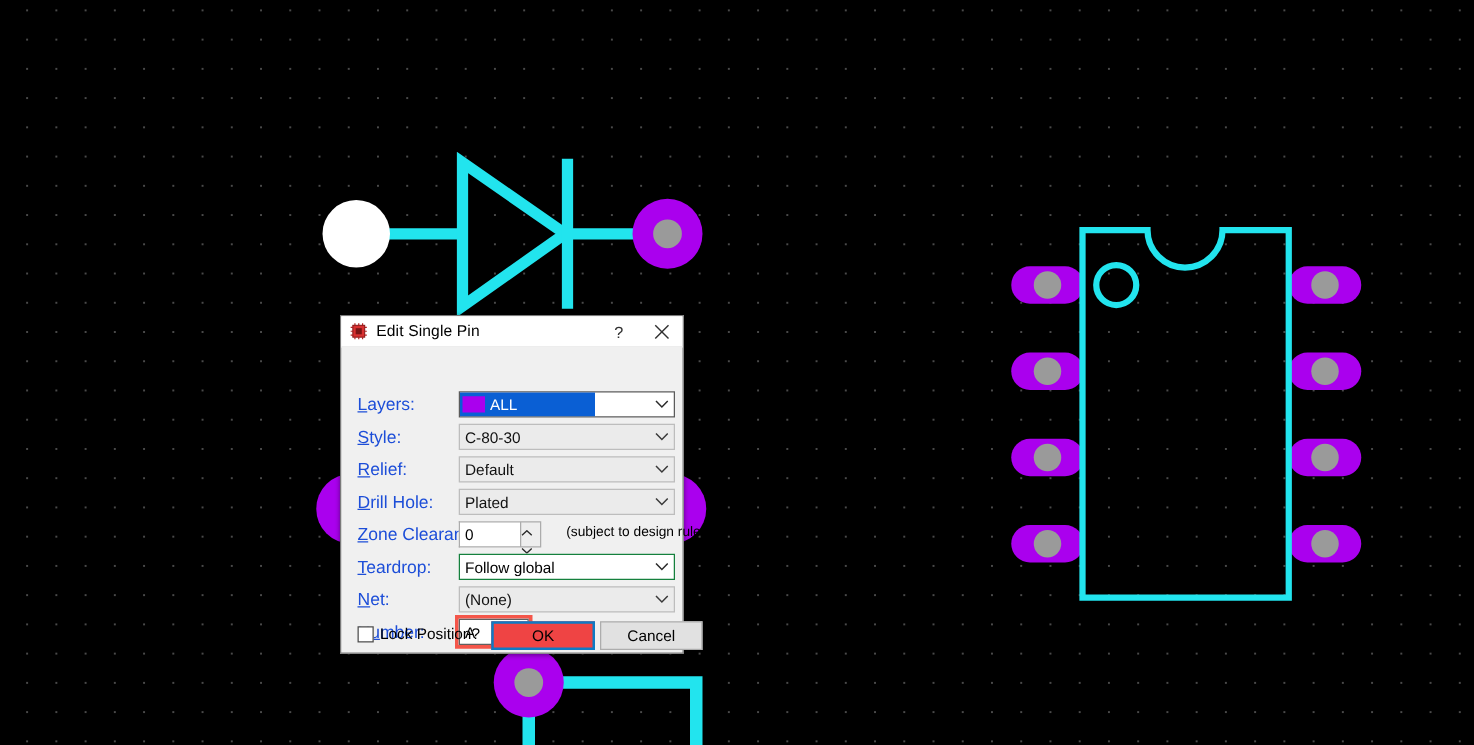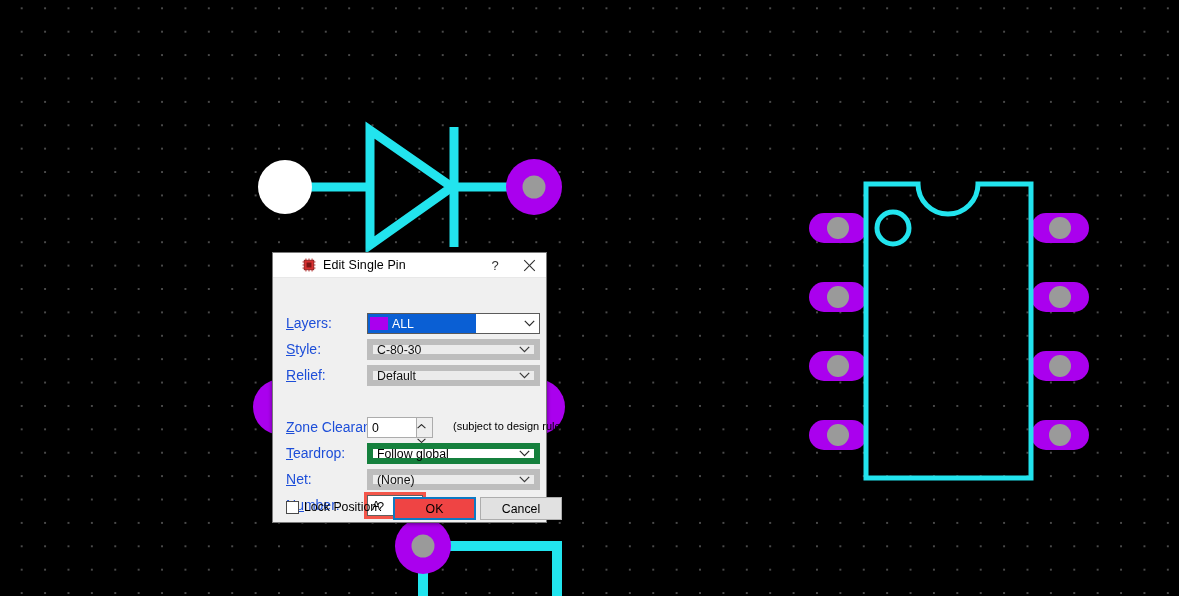--- a/index.html
+++ b/index.html
@@ -47,21 +47,20 @@
     color: #000000;
   }
   #titlebar {
     height: 25px;
     background: #ffffff;
     display: flex;
     align-items: center;
     border-bottom: 1px solid #e8e8e8;
     box-sizing: border-box;
     position: relative;
-    padding-left: 22px;
   }
   .title-icon {
     margin-left: 7px;
     margin-right: 7px;
     width: 14px; height: 14px;
     flex: 0 0 auto;
     display: block;
   }
   #title-text {
     font-size: 12.5px;
@@ -105,21 +104,21 @@
   .lbl u { text-decoration: underline; }
 
   
   .combo {
     position: absolute;
     left: 94px;
     top: 0;
     width: 173px;
     height: 21px;
     background: #ffffff;
-    border: 6px solid #15803d;
+    border: 1px solid #15803d;
     box-sizing: border-box;
     display: flex;
     align-items: center;
   }
   .combo .cval {
     flex: 1 1 auto;
     padding-left: 4px;
     font-size: 12.3px;
     color: #000;
     white-space: nowrap;
@@ -407,20 +406,31 @@
       <div class="combo disabledlook">
         <span class="cval">Default</span>
         <span class="arrow">
           <svg width="11" height="7" viewBox="0 0 11 7">
               <path d="M0.8 0.8 L5.5 5.6 L10.2 0.8" fill="none" stroke="#3a3a3a" stroke-width="1.2"></path>
             </svg>
         </span>
       </div>
     </div>
 
+    <div class="row" style="top:113px;">
+      <span class="lbl"><u>D</u><span>rill Hole:</span></span>
+      <div class="combo disabledlook">
+        <span class="cval">Plated</span>
+        <span class="arrow">
+          <svg width="11" height="7" viewBox="0 0 11 7">
+              <path d="M0.8 0.8 L5.5 5.6 L10.2 0.8" fill="none" stroke="#3a3a3a" stroke-width="1.2"></path>
+            </svg>
+        </span>
+      </div>
+    </div>
 
     <div class="row" style="top:139px;">
       <span class="lbl"><u>Z</u><span>one Clearance:</span></span>
       <div class="spin-wrap">
         <span class="spin-field">0</span>
         <span class="spin-btns">
           <span>
             <svg width="9" height="5" viewBox="0 0 9 5">
                 <path d="M0.6 4.2 L4.5 0.6 L8.4 4.2" fill="none" stroke="#2a2a2a" stroke-width="1.1"></path>
               </svg>

